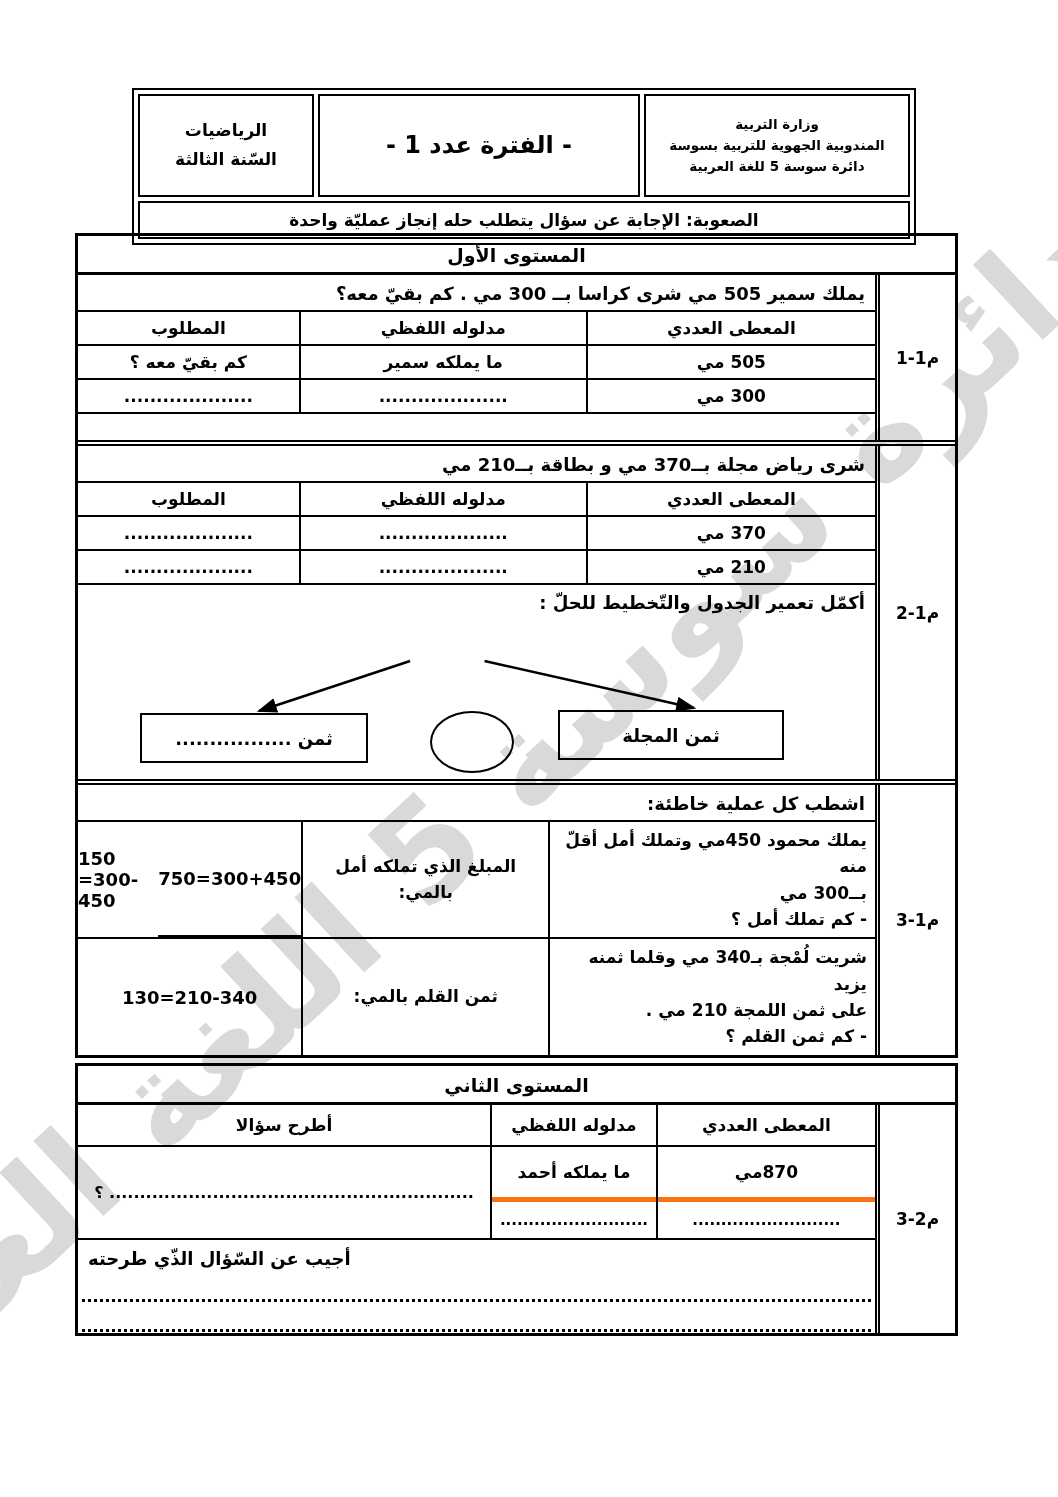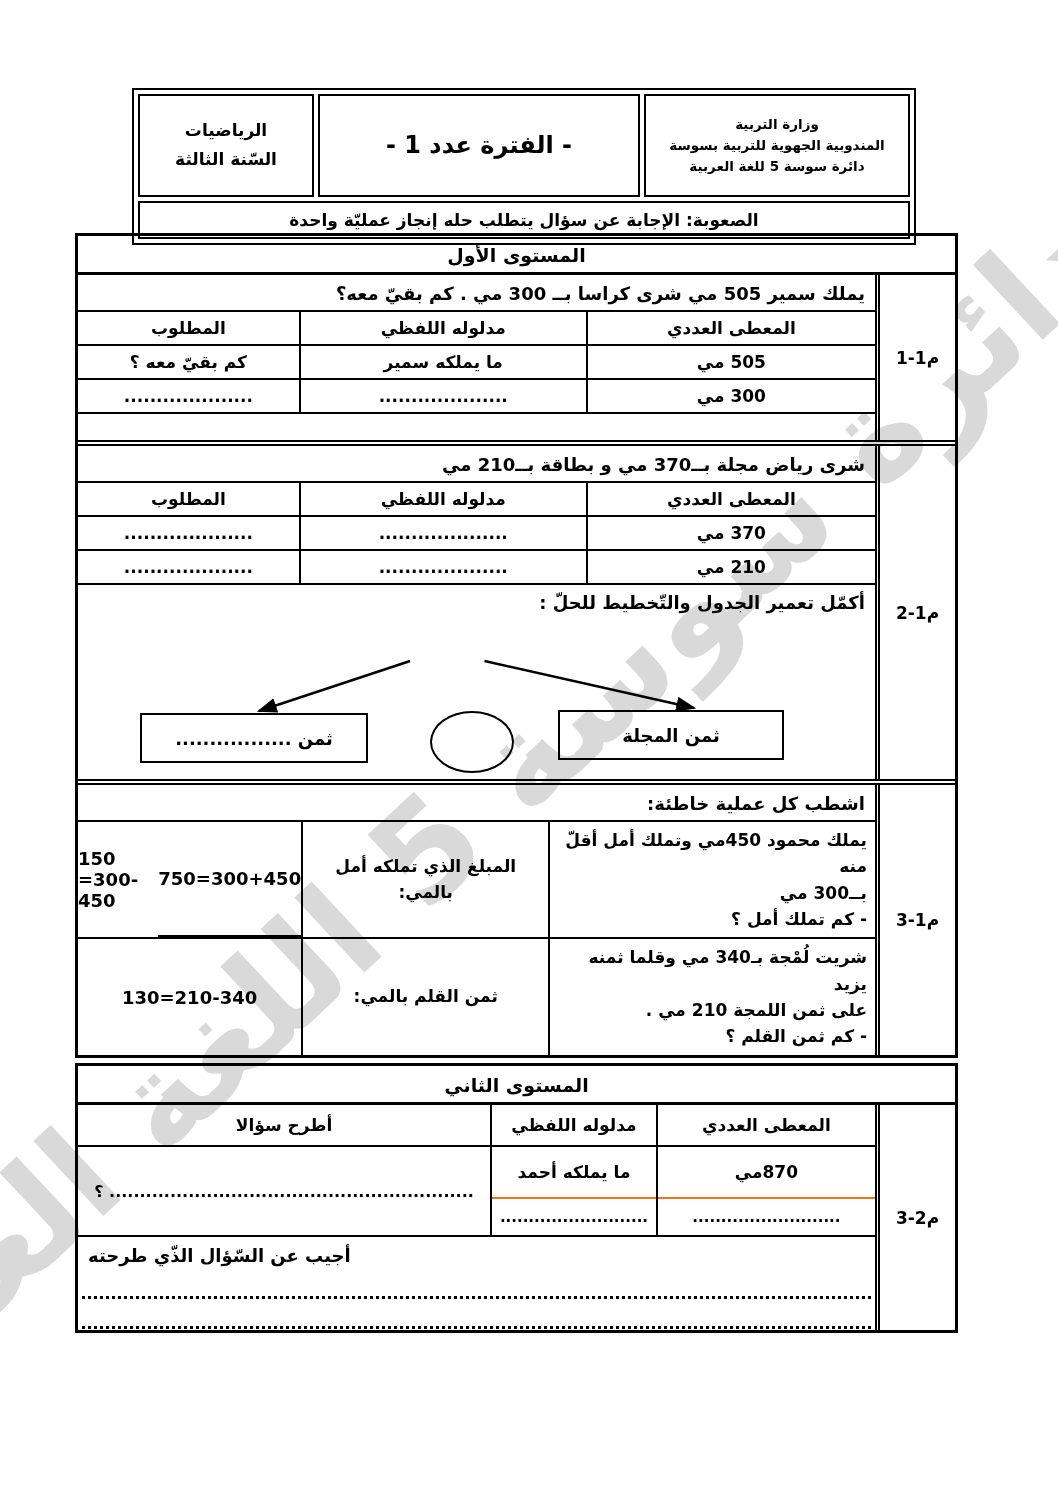--- a/index.html
+++ b/index.html
@@ -60,21 +60,21 @@
   .q-row2{padding:14px 10px 12px;font-size:18px;text-align:right;}
   .c2-given{width:27.5%;}
   .c2-verbal{width:20.8%;}
   .c2-ask{flex:1;}
   .thead2 .cell{padding:10px 4px;}
   .m2-body{display:flex;}
   .m2-col{display:flex;flex-direction:column;box-sizing:border-box;}
   .m2-col.given{width:27.5%;border-left:2px solid #000;}
   .m2-col.verbal{width:20.8%;border-left:2px solid #000;}
   .m2cell{display:flex;align-items:center;justify-content:center;text-align:center;font-size:17px;padding:2px;}
-  .m2cell.top{height:46px;border-bottom:2px solid #f97316;}
+  .m2cell.top{height:46px;border-bottom:5px solid #f97316;}
   .m2cell.bot{flex:1;min-height:32px;font-size:15px;}
   .m2-ask{flex:1;display:flex;align-items:center;justify-content:center;font-size:16px;padding:0 8px;}
   .answer-label{padding:8px 10px 4px;font-size:18px;text-align:left;}
   .dots-area{position:relative;height:60px;}
   .dotline{position:absolute;left:4px;right:4px;border-bottom:3px dotted #000;}
   .dl1{top:26px;}
   .dl2{bottom:1px;}
 </style>
 </head>
 <body>

